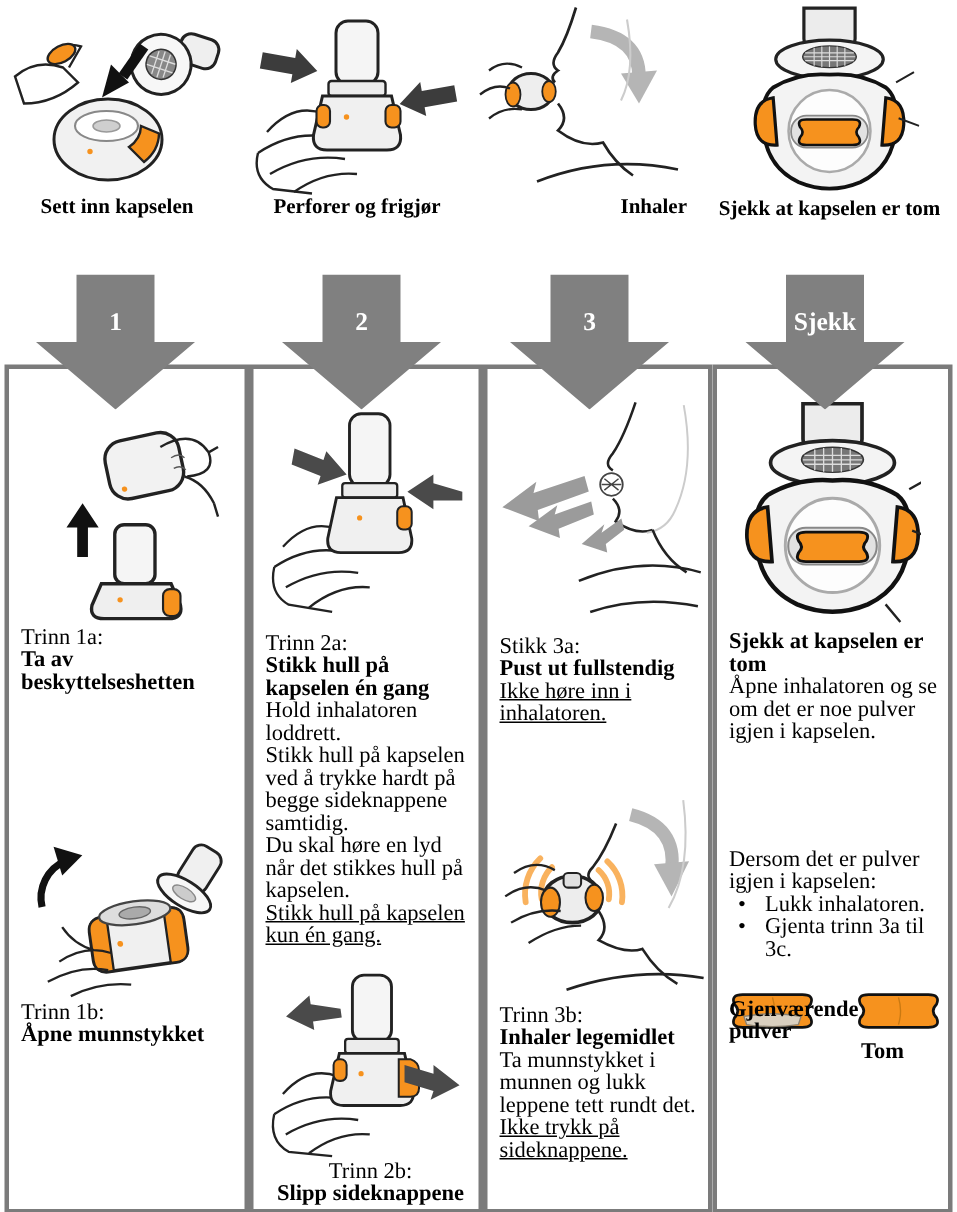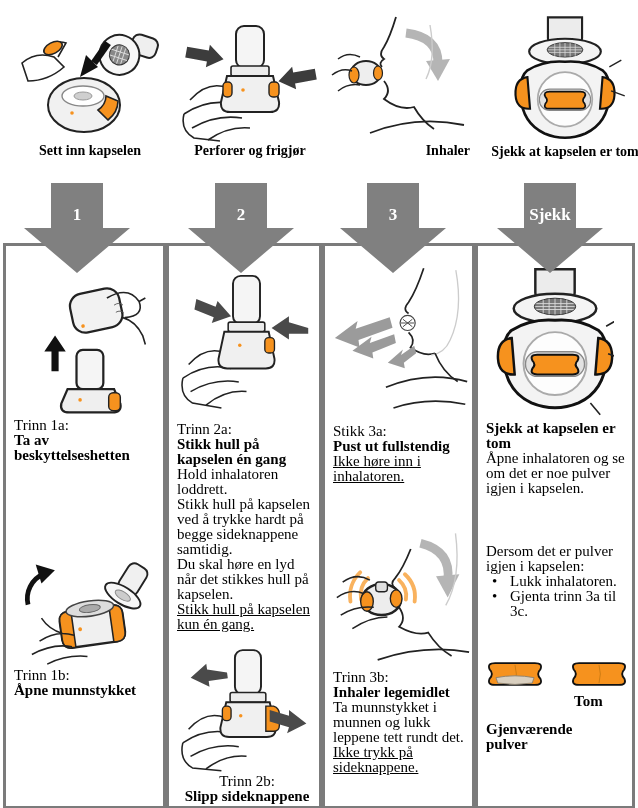--- a/index.html
+++ b/index.html
@@ -16,21 +16,21 @@
                color:#fff;font-weight:bold;font-size:17px;font-family:"Liberation Serif",serif;}
   
   .col{position:absolute;top:243px;height:566px;border:3px solid #7b7b7b;background:#fff;
        box-sizing:border-box;}
   .txt{position:absolute;font-size:15px;line-height:15px;}
   .b{font-weight:bold;}
   .u{text-decoration:underline;}
   .para{margin:0;}
   .bullet{position:relative;padding-left:24px;}
   .bullet::before{content:"\2022";position:absolute;left:6px;}
-  figure{margin:12px;}
+  figure{margin:0;}
   svg{display:block;}
 </style>
 </head>
 <body>
 
 <div class="page">
 
   <figure class="ov-cell" style="left:8px;width:140px;">
     <svg width="140" height="125" viewBox="0 0 140 125" style="margin:5px auto 0;">
 
@@ -261,35 +261,35 @@
       <path d="M104,74 q15,2 14,21 q-1,17 -17,16 Z" fill="#F6921E" stroke="#111" stroke-width="2.5"></path>
       <circle cx="60" cy="100" r="32" fill="#fdfdfd" stroke="#aaa" stroke-width="2"></circle>
       <rect x="30" y="88" width="60" height="25" rx="12" fill="#e2e2e2" stroke="#888" stroke-width="1.4"></rect>
       <path d="M42,91 H78 Q86,91 83,97 Q79,101 83,105 Q86,111 78,111 H42 Q34,111 37,105 Q41,101 37,97 Q34,91 42,91 Z" fill="#F6921E" stroke="#111" stroke-width="2"></path>
       <path d="M112,62 l14,-8 M114,90 l16,6 M96,140 l10,12" stroke="#222" stroke-width="1.6" fill="none"></path>
     </svg>
     <div class="txt" style="left:8px;top:175px;width:146px;">
       <div class="para b">Sjekk at kapselen er tom</div>
       <div class="para">Åpne inhalatoren og se om det er noe pulver igjen i kapselen.</div>
     </div>
-    <div class="txt" style="left:8px;top:298px;width:146px;font-family:Liberation Serif, serif;">
+    <div class="txt" style="left:8px;top:320px;width:146px;font-family:Liberation Serif, serif;">
       <div class="para">Dersom det er pulver igjen i kapselen:</div>
       <div class="para bullet">Lukk inhalatoren.</div>
       <div class="para bullet">Gjenta trinn 3a til 3c.</div>
     </div>
     <svg class="abs" style="left:8px;top:416px;" width="58" height="24" viewBox="0 0 64 26">
       <path d="M10,1 H54 Q63,1 60,8 Q55,13 60,18 Q63,25 54,25 H10 Q1,25 4,18 Q9,13 4,8 Q1,1 10,1 Z" fill="#F6921E" stroke="#111" stroke-width="2"></path>
       <path d="M32,3 q3,10 0,20" fill="none" stroke="#C97912" stroke-width="1"></path>
       <path d="M11,17 Q32,13 53,17 L51,23 Q32,26 13,23 Z" fill="#D9CFBF" stroke="#8A8070" stroke-width="1"></path>
     </svg>
     <svg class="abs" style="left:92px;top:416px;" width="58" height="24" viewBox="0 0 64 26">
       <path d="M10,1 H54 Q63,1 60,8 Q55,13 60,18 Q63,25 54,25 H10 Q1,25 4,18 Q9,13 4,8 Q1,1 10,1 Z" fill="#F6921E" stroke="#111" stroke-width="2"></path>
       <path d="M32,3 q3,10 0,20" fill="none" stroke="#C97912" stroke-width="1"></path>
     </svg>
-    <div class="txt b" style="left:8px;top:476px;width:76px;">Gjenværende pulver</div>
+    <div class="txt b" style="left:8px;top:420px;width:76px;">Gjenværende pulver</div>
     <div class="txt b" style="left:96px;top:448px;width:52px;">Tom</div>
   </div>
 
   <div class="step-arrow" style="left:22px;top:183px;">
     <svg viewBox="0 0 110 90">
       <polygon points="29,0 81,0 81,45 108,45 55,90 2,45 29,45" fill="#808080"></polygon>
     </svg>
     <span class="arrow-label">1</span>
   </div>
   <div class="step-arrow" style="left:186px;top:183px;">

